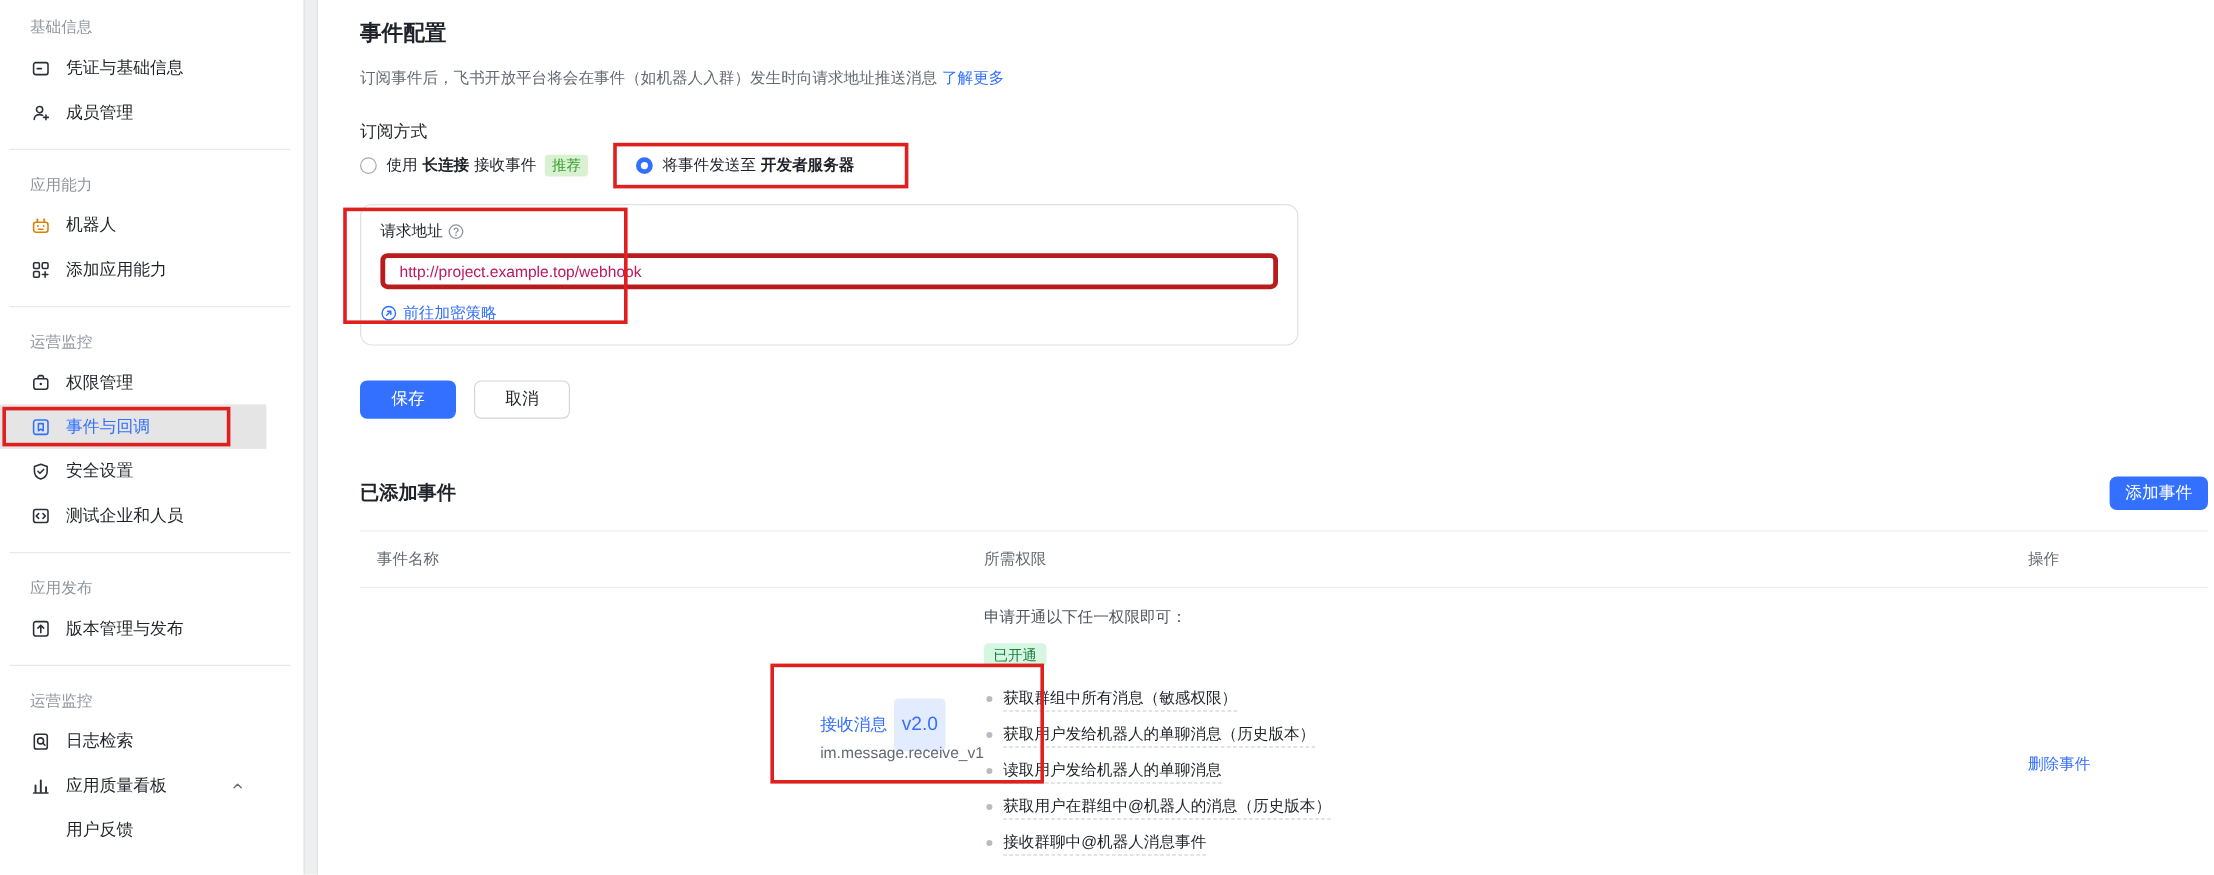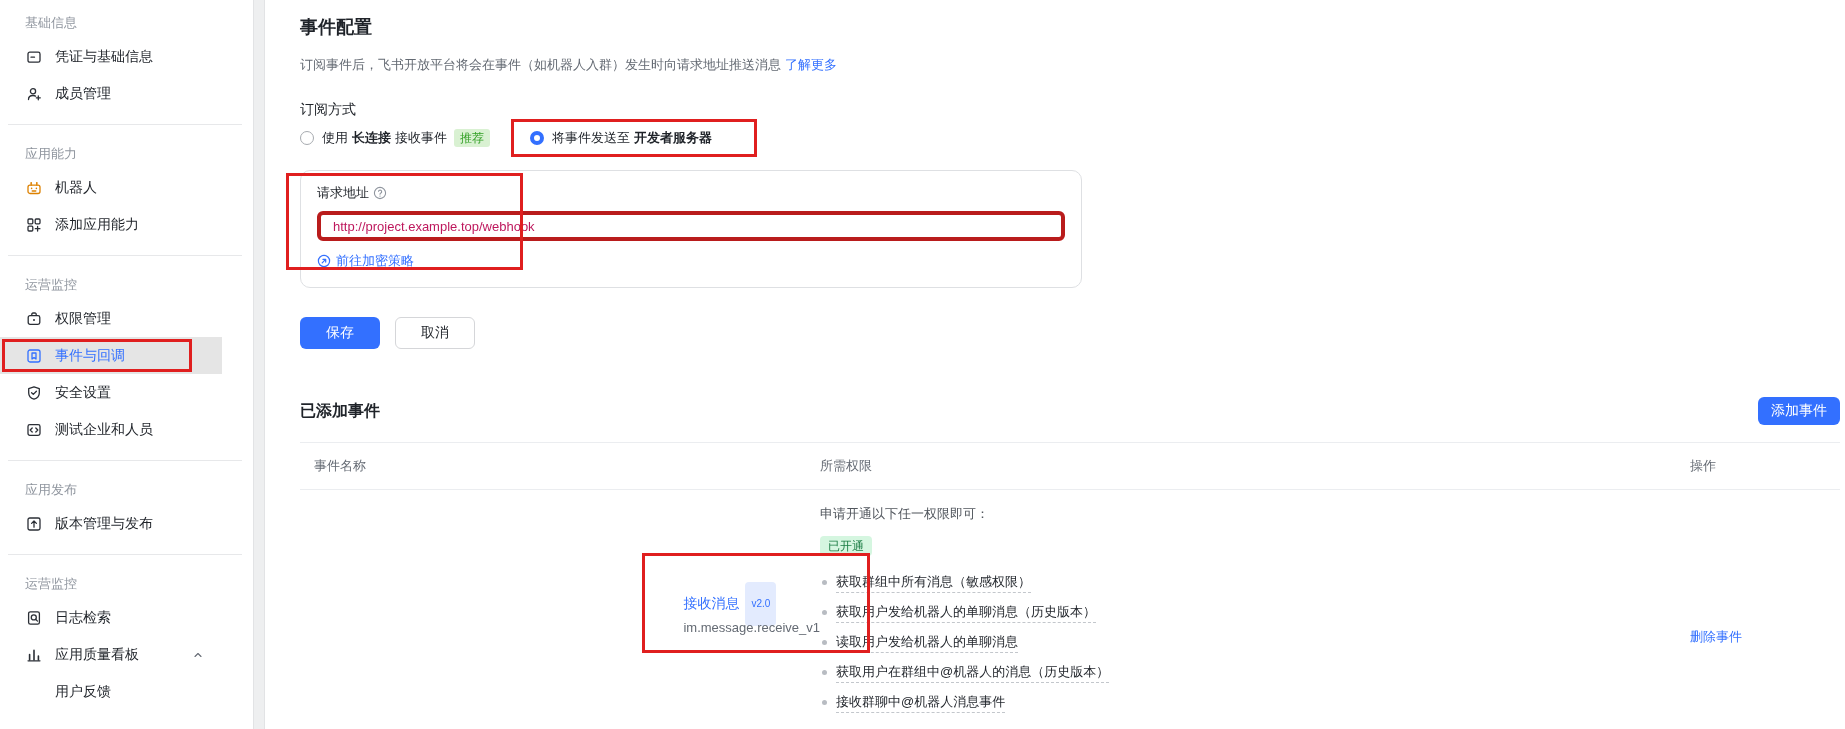--- a/index.html
+++ b/index.html
@@ -66,21 +66,21 @@
   .thead { display:flex; align-items:center; height:48px; border-top:1px solid #ebedf0;
     border-bottom:1px solid #ebedf0; color:#646a73; font-size:13px; }
   .col1 { width:520px; padding-left:14px; }
   .col2 { width:870px; }
   .col3 { width:150px; }
   .trow { display:flex; padding:16px 0; }
   .name-cell { display:flex; flex-direction:column; justify-content:center;align-items:flex-end; }
   .name-block { position:relative; width:max-content; }
   .name-line { display:flex; align-items:center; height:20px; }
   .event-link { color:#3370ff; font-size:14px; text-decoration:none; cursor:pointer; }
-  .ver-badge { margin-left:6px; font-size:10px; line-height:18px; padding:13px 6px; border-radius:4px;
+  .ver-badge { margin-left:6px; font-size:16px; line-height:18px; padding:13px 6px; border-radius:4px;
     background:#e3ebfe; color:#3370ff; }
   .event-code { margin-top:6px; font-size:13px; line-height:16px; color:#646a73; }
   .perm-note { font-size:13px; line-height:16px; color:#51565d; }
   .open-badge { display:inline-block; margin-top:14px; font-size:12px; line-height:20px; padding:0 8px;
     border-radius:4px; background:#d5f6e0; color:#1c7d45; }
   .perm-list { list-style:none; margin-top:18px; }
   .perm-list li { position:relative; padding-left:16px; margin-bottom:14px; line-height:16px; font-size:13px; color:#1f2329; }
   .perm-list li::before { content:""; position:absolute; left:2px; top:6px; width:5px; height:5px;
     border-radius:50%; background:#b8bcc2; }
   .perm-list li span { border-bottom:1px dashed #c3c7cc; padding-bottom:3px; }

